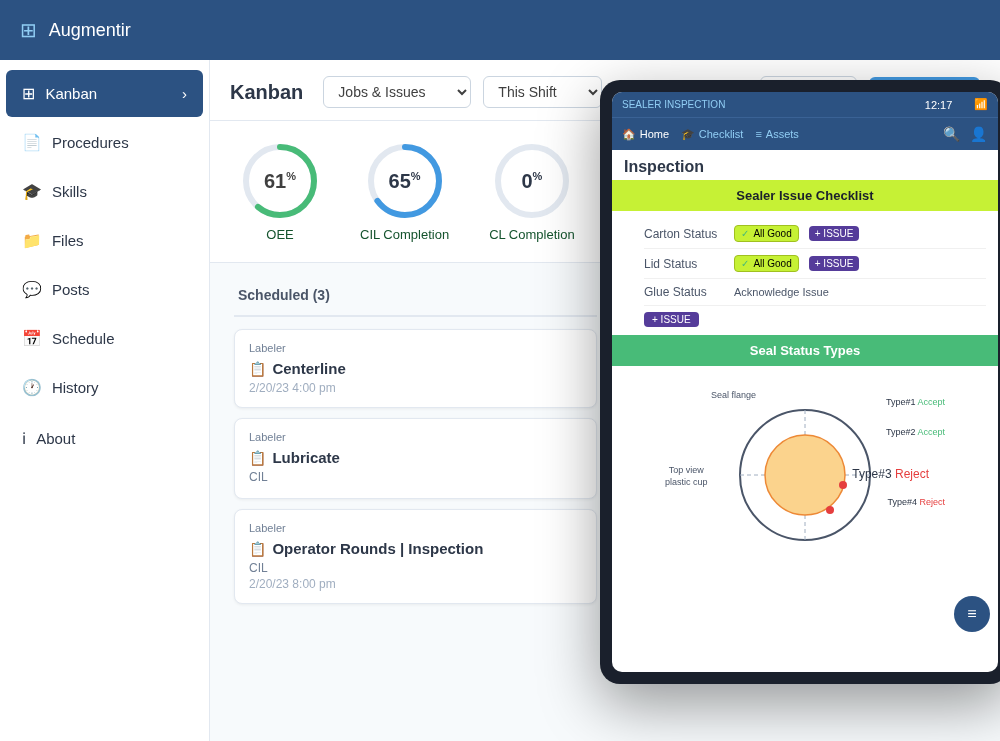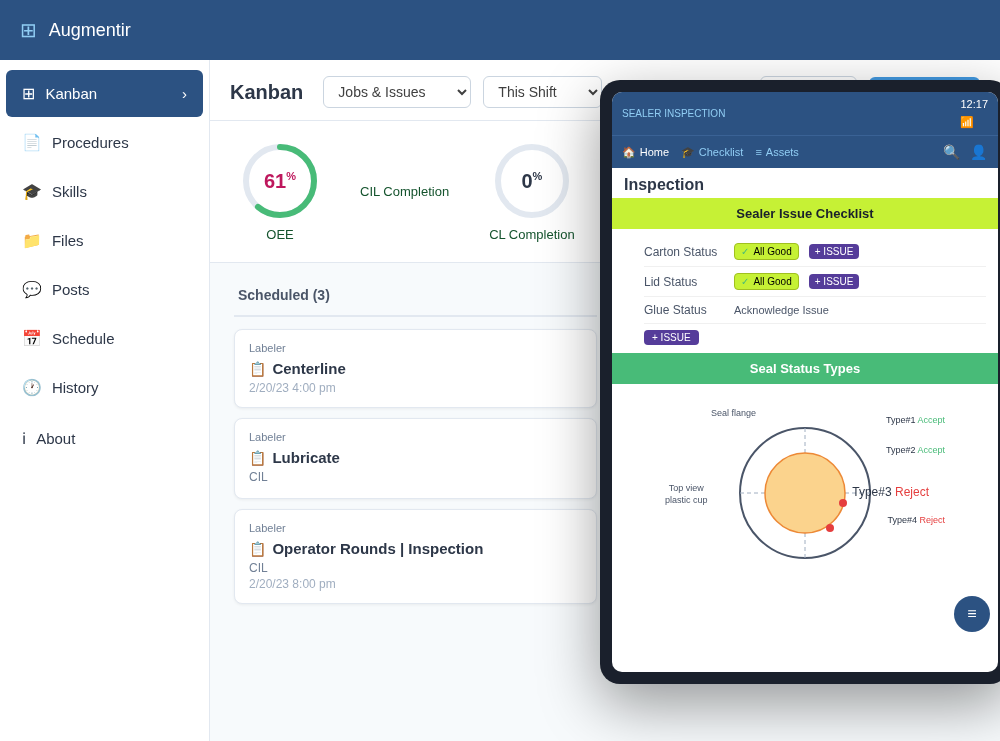--- a/index.html
+++ b/index.html
@@ -343,25 +343,32 @@
       <button class="create-issue-btn">Create Issue</button>
     </div>
 
     <div class="stats-row">
       <div class="stat-item">
         <div style="position:relative;width:80px;height:80px;">
           <svg width="80" height="80" class="circle-svg">
             <circle cx="40" cy="40" r="34" fill="none" stroke="#e2e8f0" stroke-width="6"></circle>
             <circle cx="40" cy="40" r="34" fill="none" stroke="#48bb78" stroke-width="6" stroke-dasharray="213.6" stroke-dashoffset="83" stroke-linecap="round" transform="rotate(-90 40 40)"></circle>
           </svg>
-          <div style="position:absolute;top:50%;left:50%;transform:translate(-50%,-50%);font-size:20px;font-weight:700;color:#be185d;">61<sup style="font-size:11px;">%</sup></div>
+          <div style="position:absolute;top:50%;left:50%;transform:translate(-50%,-50%);font-size:20px;font-weight:700;color:#404040;">61<sup style="font-size:11px;">%</sup></div>
         </div>
         <span class="stat-label">OEE</span>
       </div>
       <div class="stat-item">
+        <div style="position:relative;width:80px;height:80px;">
+          <svg width="80" height="80" class="circle-svg">
+            <circle cx="40" cy="40" r="34" fill="none" stroke="#e2e8f0" stroke-width="6"></circle>
+            <circle cx="40" cy="40" r="34" fill="none" stroke="#4299e1" stroke-width="6" stroke-dasharray="213.6" stroke-dashoffset="74.8" stroke-linecap="round" transform="rotate(-90 40 40)"></circle>
+          </svg>
+          <div style="position:absolute;top:50%;left:50%;transform:translate(-50%,-50%);font-size:20px;font-weight:700;color:#2d3748;">65<sup style="font-size:11px;">%</sup></div>
+        </div>
         <span class="stat-label">CIL Completion</span>
       </div>
       <div class="stat-item">
         <div style="position:relative;width:80px;height:80px;">
           <svg width="80" height="80" class="circle-svg">
             <circle cx="40" cy="40" r="34" fill="none" stroke="#e2e8f0" stroke-width="6"></circle>
           </svg>
           <div style="position:absolute;top:50%;left:50%;transform:translate(-50%,-50%);font-size:20px;font-weight:700;color:#2d3748;">0<sup style="font-size:11px;">%</sup></div>
         </div>
         <span class="stat-label">CL Completion</span>
@@ -444,21 +451,21 @@
           <div class="card-defect">Defect...</div>
         </div>
       </div>
     </div>
 
     <div class="tablet-overlay">
       <div class="tablet-screen">
 
         <div class="tablet-top-bar">
           <span class="tablet-top-label">SEALER INSPECTION</span>
-          <div style="display:flex;align-items:flex-start;gap:6px;flex-direction:column;">
+          <div style="display:flex;align-items:flex-end;gap:22px;">
             <span style="color:white;font-size:11px;">12:17</span>
             <span style="color:white;font-size:11px;">📶</span>
           </div>
         </div>
 
         <div class="tablet-nav">
           <span class="tablet-nav-item active">🏠 <span>Home</span></span>
           <span class="tablet-nav-item">🎓 <span>Checklist</span></span>
           <span class="tablet-nav-item">≡ <span>Assets</span></span>
           <div class="tablet-nav-right">

